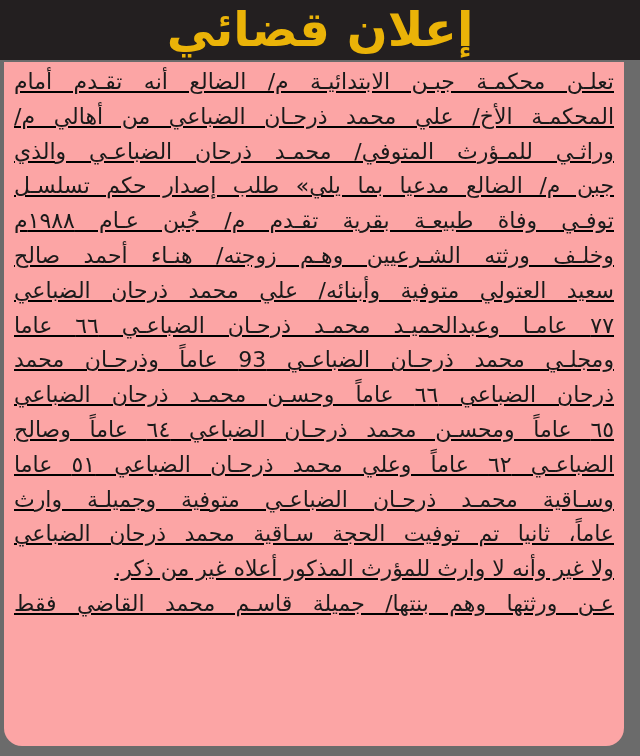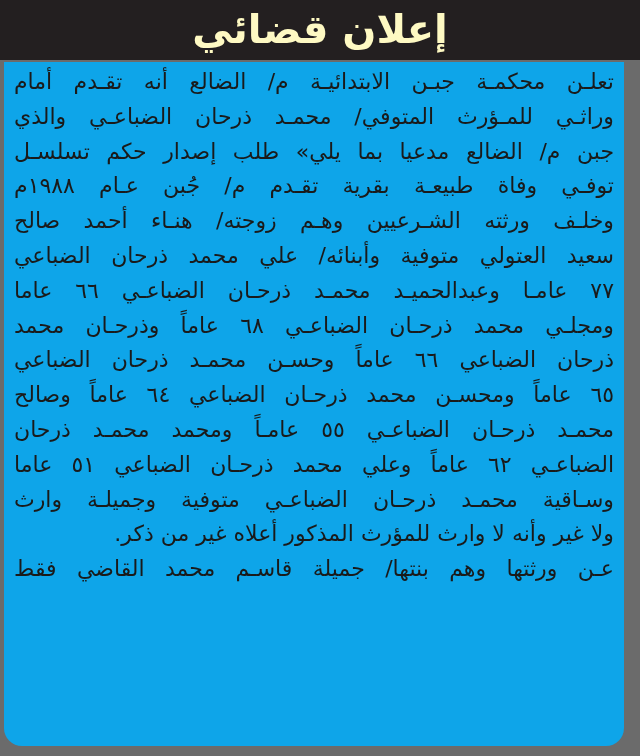--- a/index.html
+++ b/index.html
@@ -18,46 +18,47 @@
       position: absolute;
       left: 0; top: 0;
       width: 640px;
       height: 60px;
       background: #231f20;
       display: flex;
       align-items: center;
       justify-content: center;
     }
     .header-title {
-      color: #fef9c3;
+      color: #eab308;
       font-family: "DejaVu Sans", sans-serif;
       font-weight: bold;
-      font-size: 40px;
+      font-size: 48px;
       line-height: 1;
       direction: rtl;
       letter-spacing: 0;
       margin-top: -2px;
     }
     .frame {
       position: absolute;
       left: 0; top: 60px;
       width: 640px;
       height: 696px;
       background: #6b6b6b;
     }
     .paper {
       position: absolute;
       left: 4px;
       top: 2px;
       width: 620px;
       height: 684px;
-      background: #0ea5e9;
+      background: #fca5a5;
       border-radius: 0 0 18px 18px;
       box-sizing: border-box;
       padding: 3px 10px 17px 10px;
+      text-decoration: underline;
     }
     .body-text {
       direction: rtl;
       text-align: justify;
       text-align-last: justify;
       color: #1a1a1a;
       font-family: "DejaVu Sans", sans-serif;
       font-size: 22px;
       line-height: 34.8px;
       margin: 0;
@@ -77,29 +78,30 @@
 <body>
 
 <div class="header">
   <div class="header-title">إعلان قضائي</div>
 </div>
 
 <div class="frame">
   <div class="paper">
     <div class="body-text">
       <span class="line">تعلـن محكمـة جبـن الابتدائيـة م/ الضالع أنه تقـدم أمام</span>
+      <span class="line">المحكمـة الأخ/ علي محمد ذرحـان الضباعي من أهالي م/</span>
       <span class="line">وراثـي للمـؤرث المتوفي/ محمـد ذرحان الضباعـي والذي</span>
       <span class="line">جبن م/ الضالع مدعيا بما يلي» طلب إصدار حكم تسلسـل</span>
       <span class="line">توفـي وفاة طبيعـة بقرية تقـدم م/ جُبن عـام ١٩٨٨م</span>
       <span class="line">وخلـف ورثته الشـرعيين وهـم زوجته/ هنـاء أحمد صالح</span>
       <span class="line">سعيد العتولي متوفية وأبنائه/ علي محمد ذرحان الضباعي</span>
       <span class="line">٧٧ عامـا وعبدالحميـد محمـد ذرحـان الضباعـي ٦٦ عاما</span>
-      <span class="line">ومجلـي محمد ذرحـان الضباعـي ٦٨ عاماً وذرحـان محمد</span>
+      <span class="line">ومجلـي محمد ذرحـان الضباعـي 93 عاماً وذرحـان محمد</span>
       <span class="line">ذرحان الضباعي ٦٦ عاماً وحسـن محمـد ذرحان الضباعي</span>
       <span class="line">٦٥ عاماً ومحسـن محمد ذرحـان الضباعي ٦٤ عاماً وصالح</span>
-      <span class="line">محمـد ذرحـان الضباعـي ٥٥ عامـاً ومحمد محمـد ذرحان</span>
       <span class="line">الضباعـي ٦٢ عاماً وعلي محمد ذرحـان الضباعي ٥١ عاما</span>
       <span class="line">وسـاقية محمـد ذرحـان الضباعـي متوفية وجميلـة وارث</span>
+      <span class="line">عاماً، ثانيا تم توفيت الحجة سـاقية محمد ذرحان الضباعي</span>
       <span class="line last">ولا غير وأنه لا وارث للمؤرث المذكور أعلاه غير من ذكر.</span>
       <span class="line">عـن ورثتها وهم بنتها/ جميلة قاسـم محمد القاضي فقط</span>
     </div>
   </div>
 </div>
 
 </body></html>

